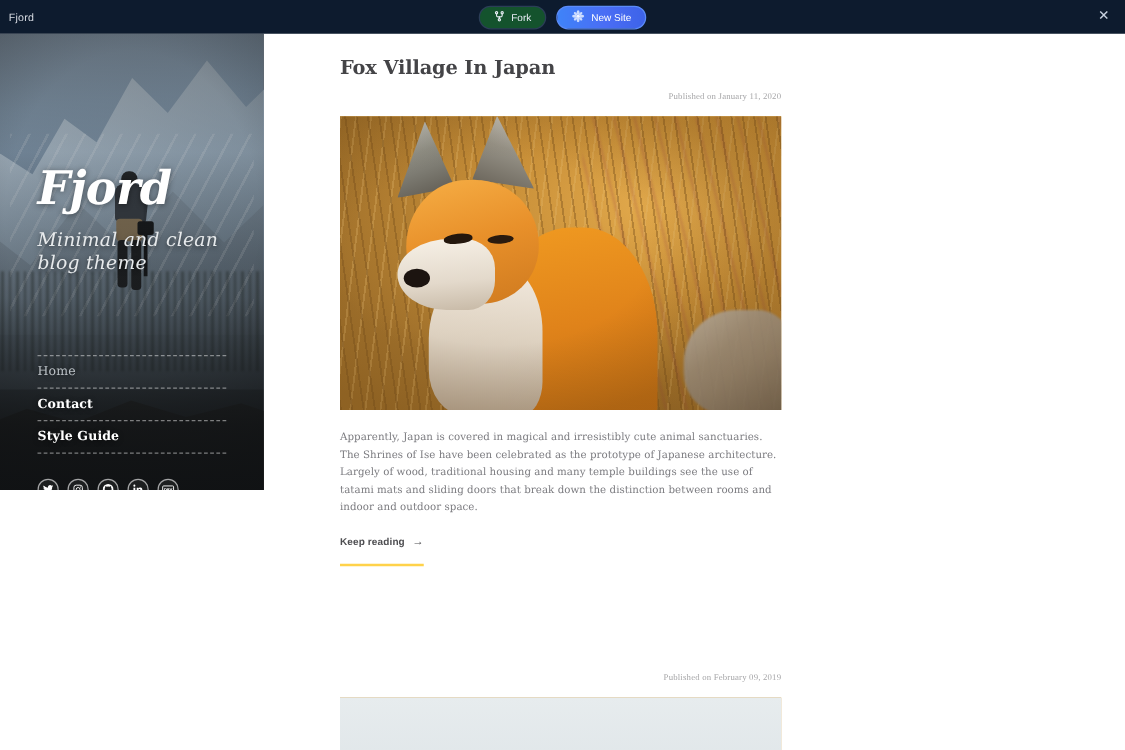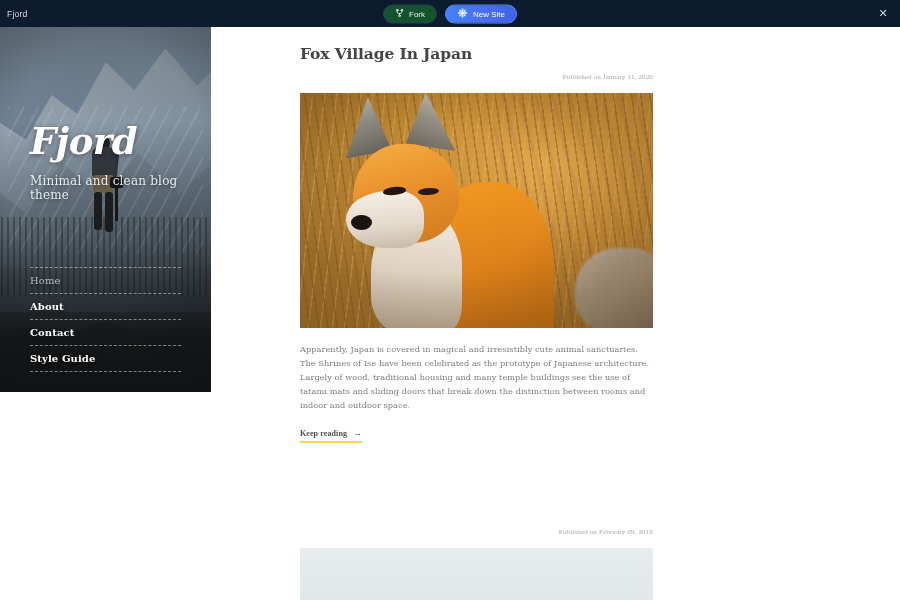--- a/index.html
+++ b/index.html
@@ -150,21 +150,22 @@
   #site-logo {
     font-family: "DejaVu Serif", serif;
     font-style: italic; font-weight: 700;
     font-size: 37px; color: #ffffff;
     line-height: 1; letter-spacing: -.5px;
     text-shadow: 0 1px 5px rgba(0,0,0,.45);
     margin-bottom: 14px; margin-top: 112px;
   }
   #site-tagline {
     font-family: "DejaVu Serif", serif;
-    font-size: 12px; color: #e7eaec;
+    font-style: italic;
+    font-size: 15px; color: #e7eaec;
     letter-spacing: .2px;
     text-shadow: 0 1px 4px rgba(0,0,0,.5);
     margin-bottom: 19px;
   }
   #nav { border-top: 1px dashed rgba(255,255,255,.45); margin-top: 46px; }
   .nav-item {
     display: block;
     font-family: "DejaVu Serif", serif;
     font-weight: 700; font-size: 10px;
     color: #ffffff; letter-spacing: .1px;
@@ -186,21 +187,21 @@
     background: rgba(255,255,255,.05);
   }
   .soc svg { display: block; }
 
   
   #main {
     position: absolute; left: 211px; top: 0;
     width: 689px; height: 573px;
     padding: 0;
   }
-  .post { width: 353px; margin-left: 89px; }
+  .post { width: 353px; margin-left: 61px; }
   #post-1 { padding-top: 18px; }
   #post-2 { padding-top: 76px; }
   .post-title {
     font-family: "DejaVu Serif", serif;
     font-weight: 700; font-size: 15.5px;
     color: #444447; letter-spacing: -.1px;
     line-height: 1.2;
   }
   .post-date {
     font-family: Liberation Serif, serif;
@@ -297,25 +298,25 @@
   }
   .post-body {
     font-family: "DejaVu Serif", serif;
     font-size: 8.2px; line-height: 1.72;
     color: #7c7c80; margin-top: 14px;
     letter-spacing: .05px;
   }
   .keep-reading {
     display: inline-flex; align-items: center; gap: 6px;
     margin-top: 17px;
-    font-family: Liberation Serif, serif;
+    font-family: Liberation Sans, sans-serif;
     font-weight: 700; font-size: 8px;
     color: #4e4e51; letter-spacing: .1px;
     border-bottom: 2px solid #ffd24a;
-    padding-bottom: 3px; cursor: pointer;
+    padding-bottom: 13px; cursor: pointer;
   }
   .kr-arrow { font-size: 9px; line-height: 1; }
 </style>
 </head>
 <body>
 
 <div id="topbar">
   <div id="topbar-title">Fjord</div>
 
   <div id="topbar-center">
@@ -377,21 +378,20 @@
     </div>
     <div class="sb-foreground"></div>
     <div class="sb-vignette"></div>
 
     <div id="sidebar-inner">
       <div id="site-logo">Fjord</div>
       <div id="site-tagline">Minimal and clean blog theme</div>
 
       <nav id="nav">
         <a class="nav-item dim">Home</a>
-        <a class="nav-item">About</a>
         <a class="nav-item">Contact</a>
         <a class="nav-item">Style Guide</a>
       </nav>
 
       <div id="social">
         <span class="soc">
           <svg width="9" height="9" viewBox="0 0 24 24" fill="#ffffff">
             <path d="M23 4.9a9 9 0 0 1-2.6.7 4.5 4.5 0 0 0 2-2.5 9 9 0 0 1-2.9 1.1 4.5 4.5 0 0 0-7.7 4.1A12.8 12.8 0 0 1 2.5 3.6a4.5 4.5 0 0 0 1.4 6 4.4 4.4 0 0 1-2-.6 4.5 4.5 0 0 0 3.6 4.4 4.5 4.5 0 0 1-2 .1 4.5 4.5 0 0 0 4.2 3.1A9 9 0 0 1 1 18.5a12.7 12.7 0 0 0 6.9 2c8.3 0 12.8-6.9 12.8-12.8v-.6A9 9 0 0 0 23 4.9z"></path>
           </svg>
         </span>

